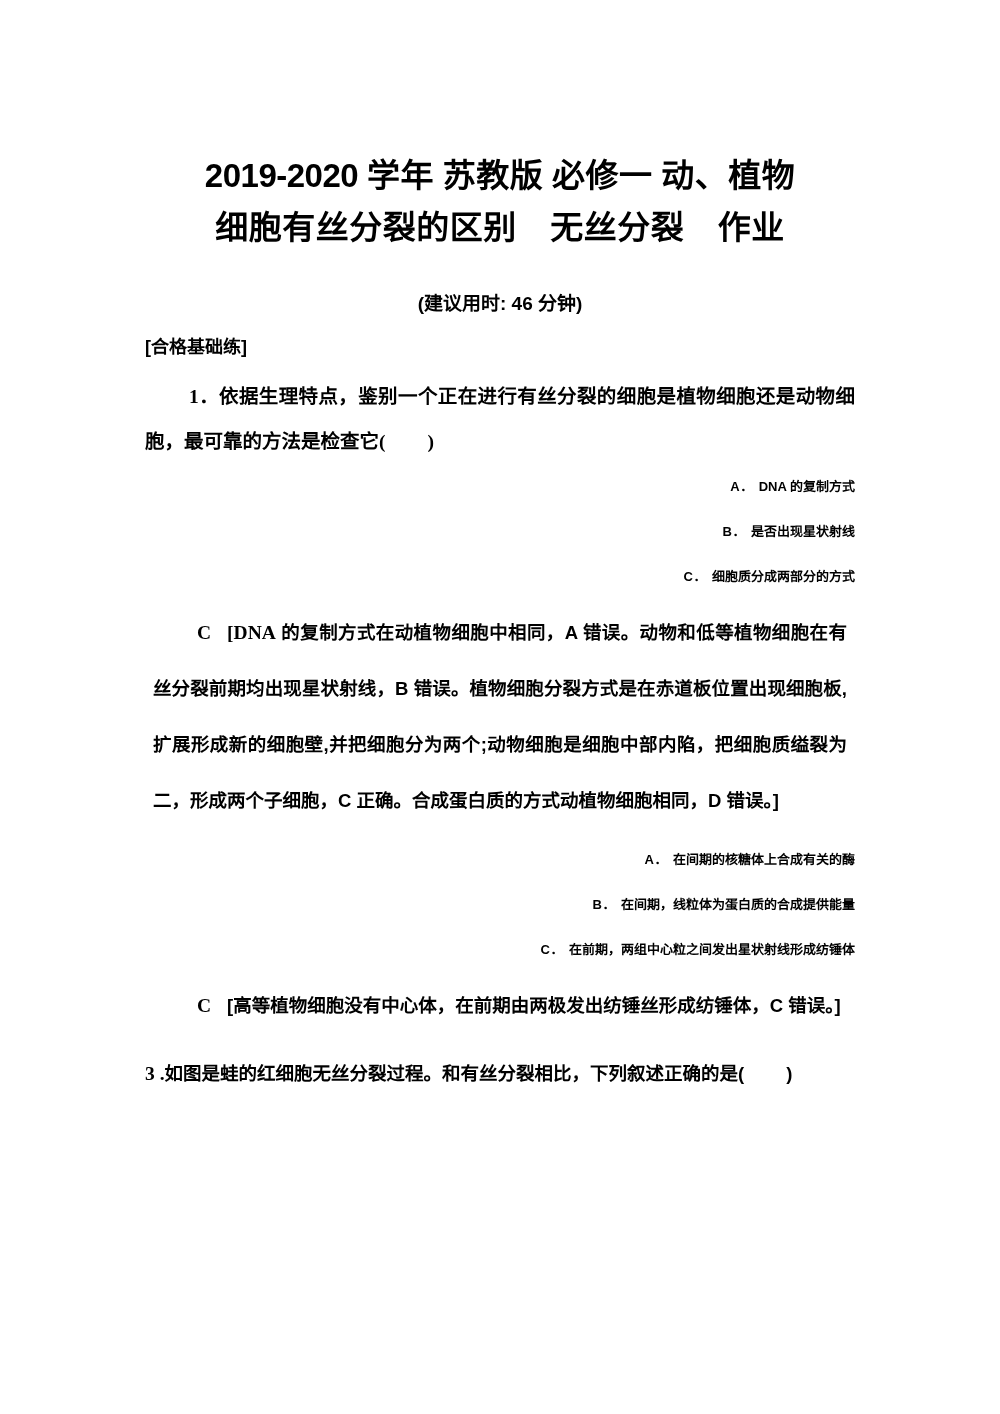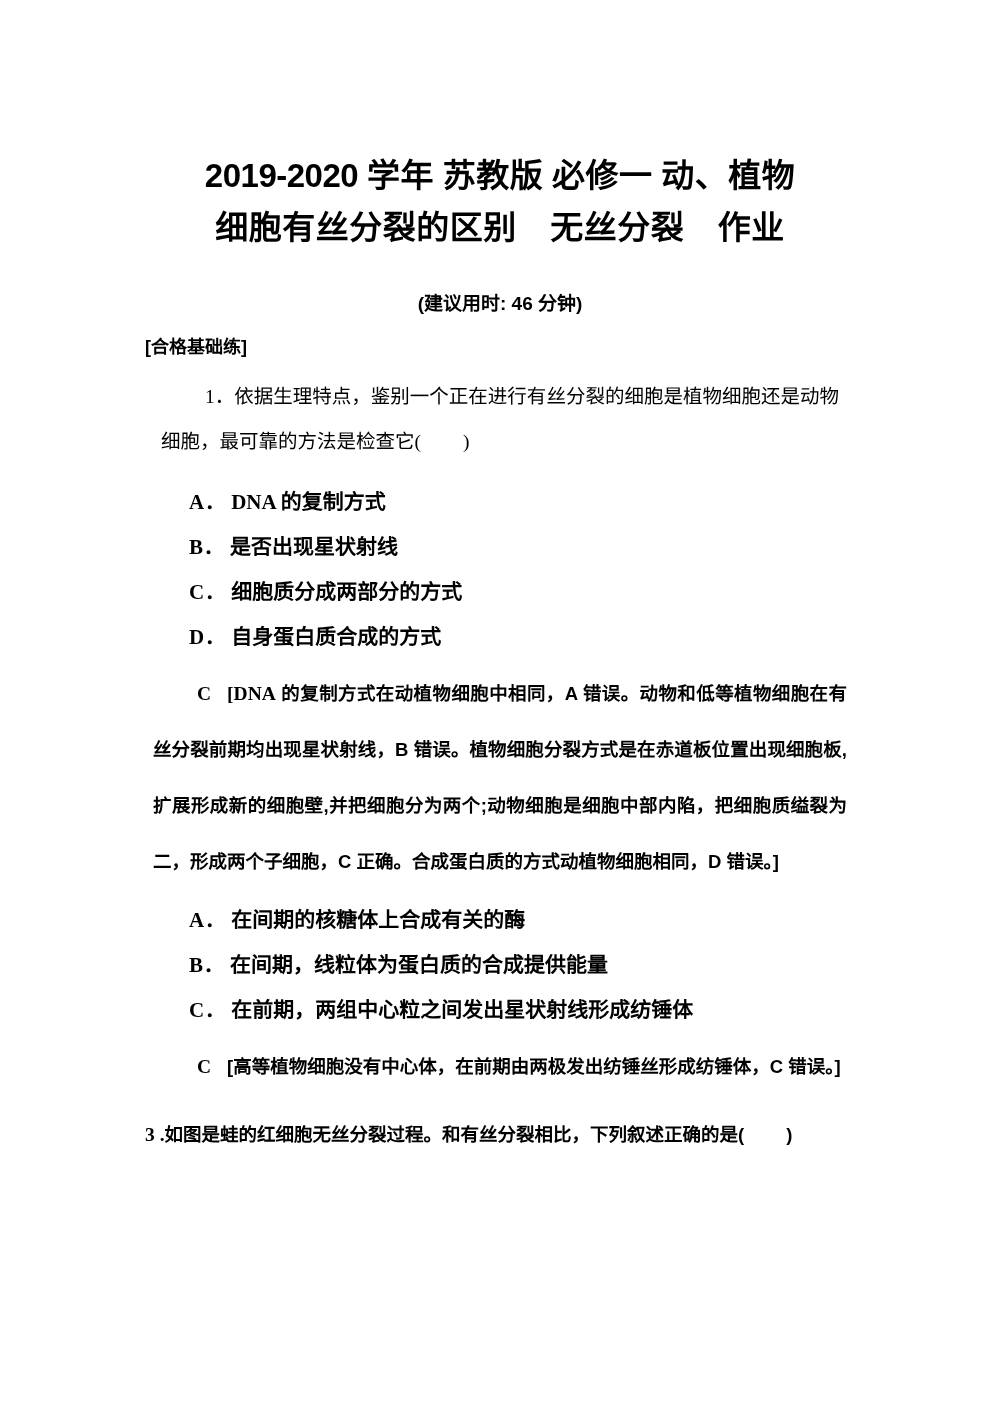--- a/index.html
+++ b/index.html
@@ -57,38 +57,39 @@
   .section-tag {
     font-weight: bold;
     font-size: 18px;
     margin-top: 17px;
     font-family: "Liberation Sans", "DejaVu Sans", sans-serif;
   }
 
   
   .qtext {
     font-family: "Liberation Serif", "DejaVu Serif", serif;
-    font-weight: normal;
+    font-weight: bold;
     font-size: 19.5px;
     line-height: 45px;
     text-align: justify;
     text-justify: inter-ideograph;
-    margin: 16px;
+    margin: 0;
   }
   .q-stem {
     text-indent: 44px;
     margin-top: 16px;
   }
   .opt {
     margin: 0;
     padding-left: 44px;
-    font-family: Liberation Serif, serif;
+    font-family: Liberation Sans, sans-serif;
     font-weight: bold;
-    font-size: 21px;
+    font-size: 13px;
     line-height: 45px;
+    text-align: right;
   }
   .opt .lbl {
     letter-spacing: 0.5px;
     margin-right: 5px;
   }
 
   
   .explain {
     margin: 8px;
     margin-top: 6px;
@@ -145,21 +146,20 @@
 
   <div class="suggest-time">(建议用时: 46 分钟)</div>
 
   <div class="section-tag">[合格基础练]</div>
 
   <p class="qtext q-stem"><span>1．</span><span>依据生理特点，鉴别一个正在进行有丝分裂的细胞是植物细胞还是动物细胞，最可靠的方法是检查它(</span><span class="paren"></span><span>)</span></p>
 
   <p class="opt"><span class="lbl">A．</span><span>DNA 的复制方式</span></p>
   <p class="opt"><span class="lbl">B．</span><span>是否出现星状射线</span></p>
   <p class="opt"><span class="lbl">C．</span><span>细胞质分成两部分的方式</span></p>
-  <p class="opt"><span class="lbl">D．</span><span>自身蛋白质合成的方式</span></p>
 
   <p class="explain"><span class="ans">C</span><span class="lat">[DNA</span><span> 的复制方式在动植物细胞中相同，A 错误。动物和低等植物细胞在有丝分裂前期均出现星状射线，B 错误。植物细胞分裂方式是在赤道板位置出现细胞板,扩展形成新的细胞壁,并把细胞分为两个;动物细胞是细胞中部内陷，把细胞质缢裂为二，形成两个子细胞，C 正确。合成蛋白质的方式动植物细胞相同，D 错误。]</span></p>
 
 
   <p class="opt"><span class="lbl">A．</span><span>在间期的核糖体上合成有关的酶</span></p>
   <p class="opt"><span class="lbl">B．</span><span>在间期，线粒体为蛋白质的合成提供能量</span></p>
   <p class="opt"><span class="lbl">C．</span><span>在前期，两组中心粒之间发出星状射线形成纺锤体</span></p>
 
   <p class="explain"><span class="ans">C</span><span>[高等植物细胞没有中心体，在前期由两极发出纺锤丝形成纺锤体，C 错</span><span>误。]</span></p>
 

